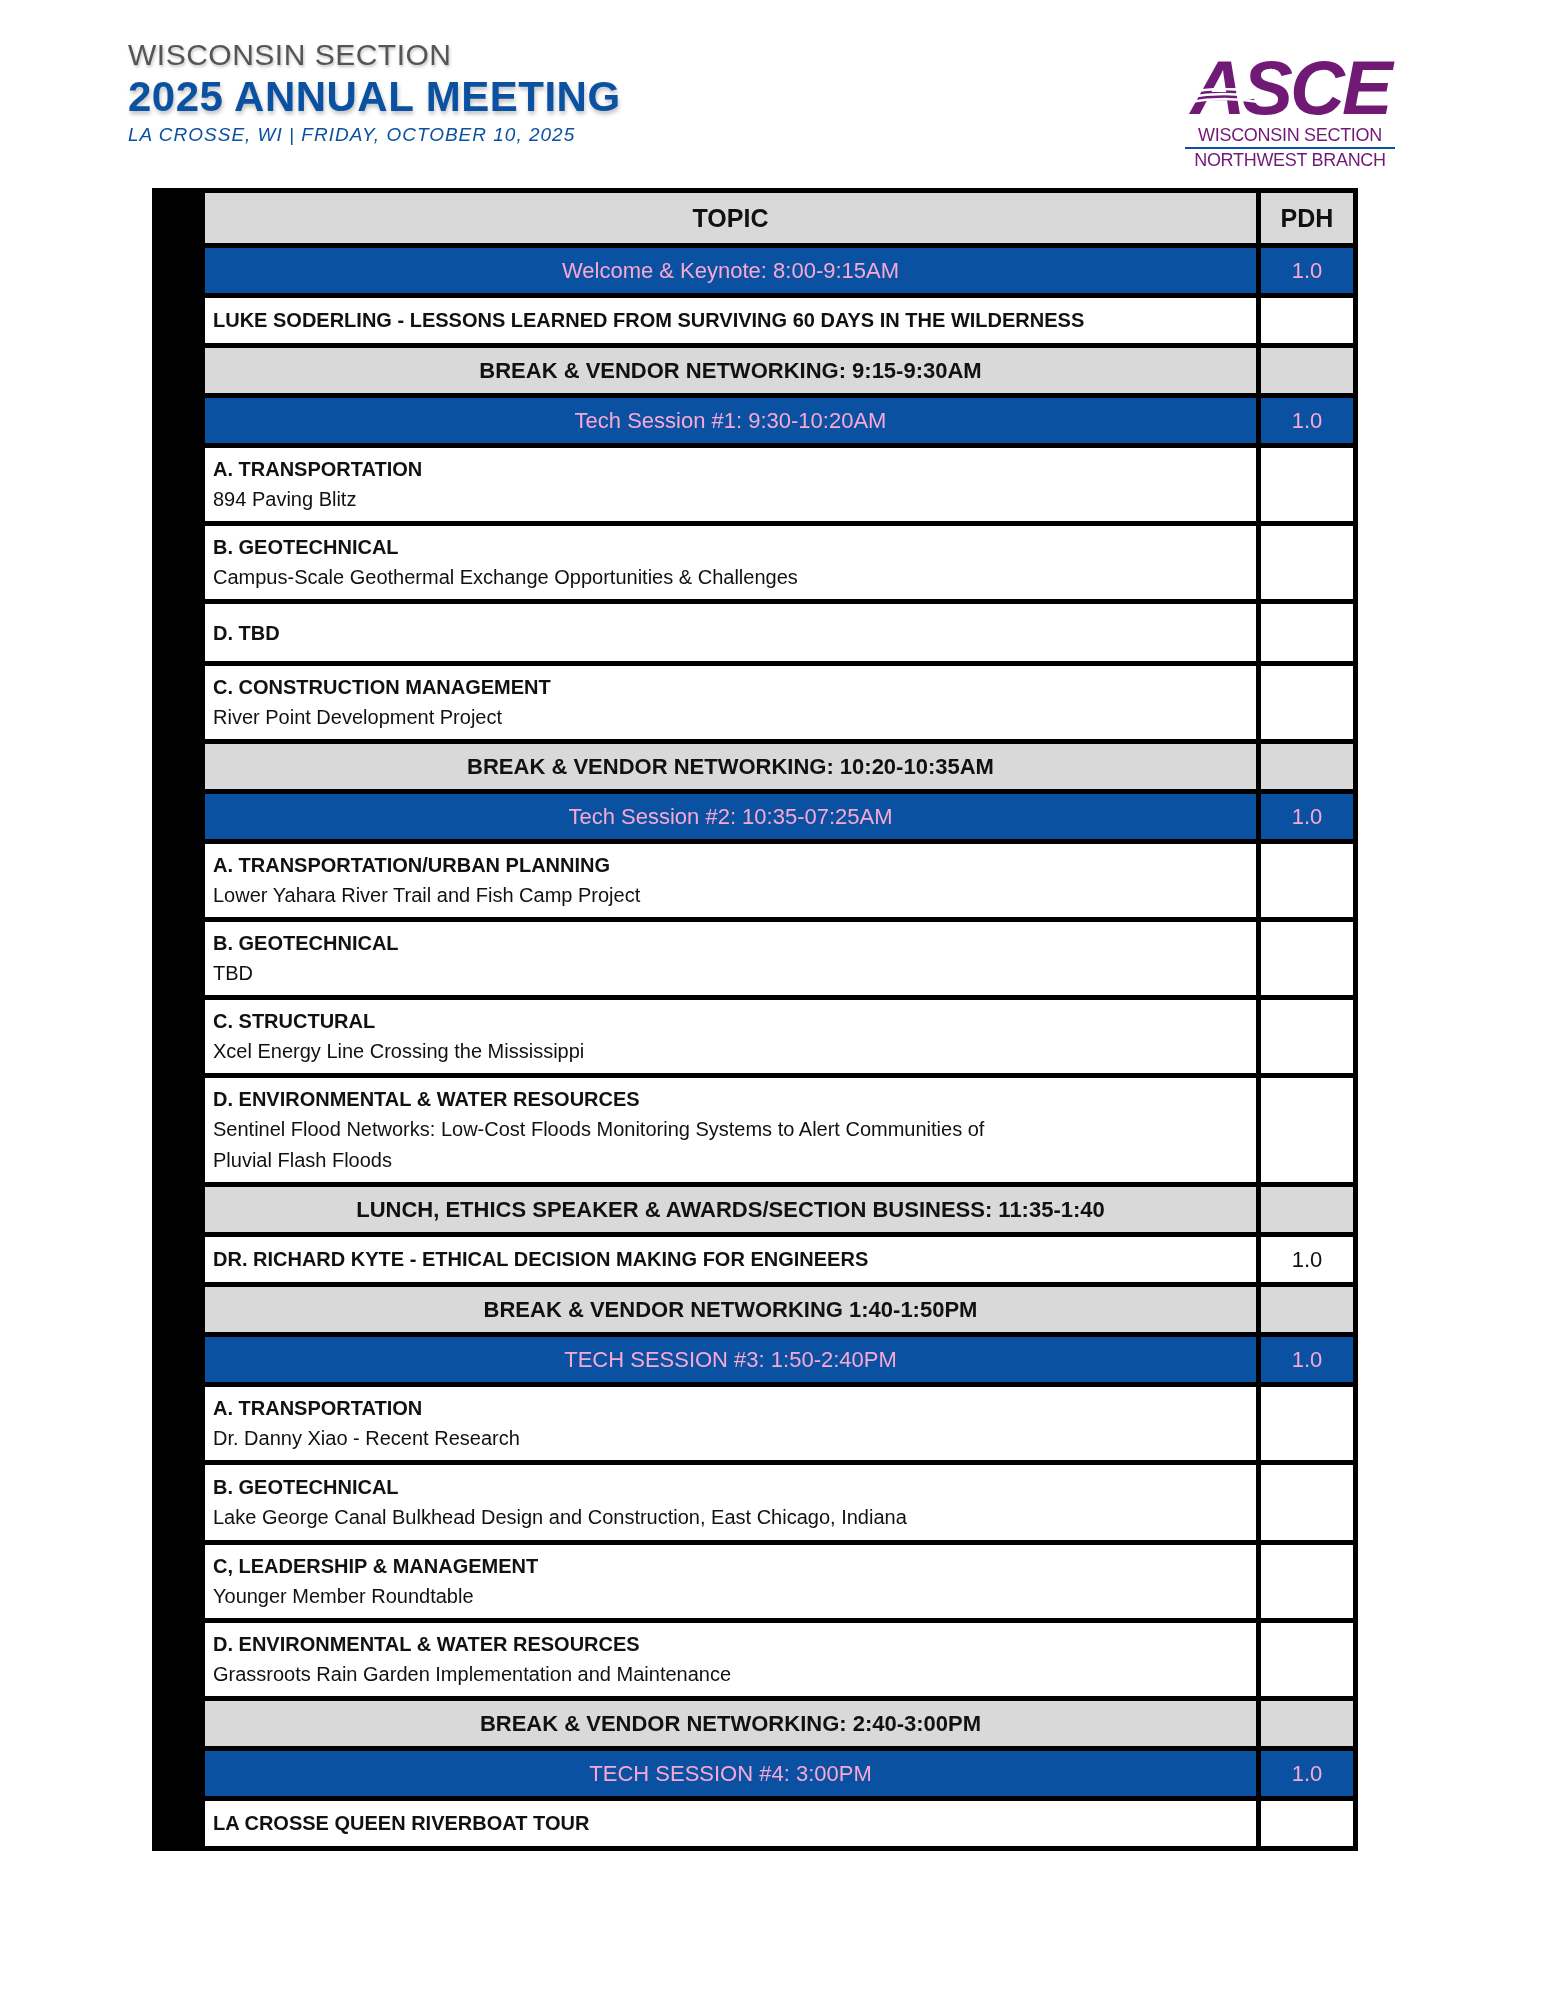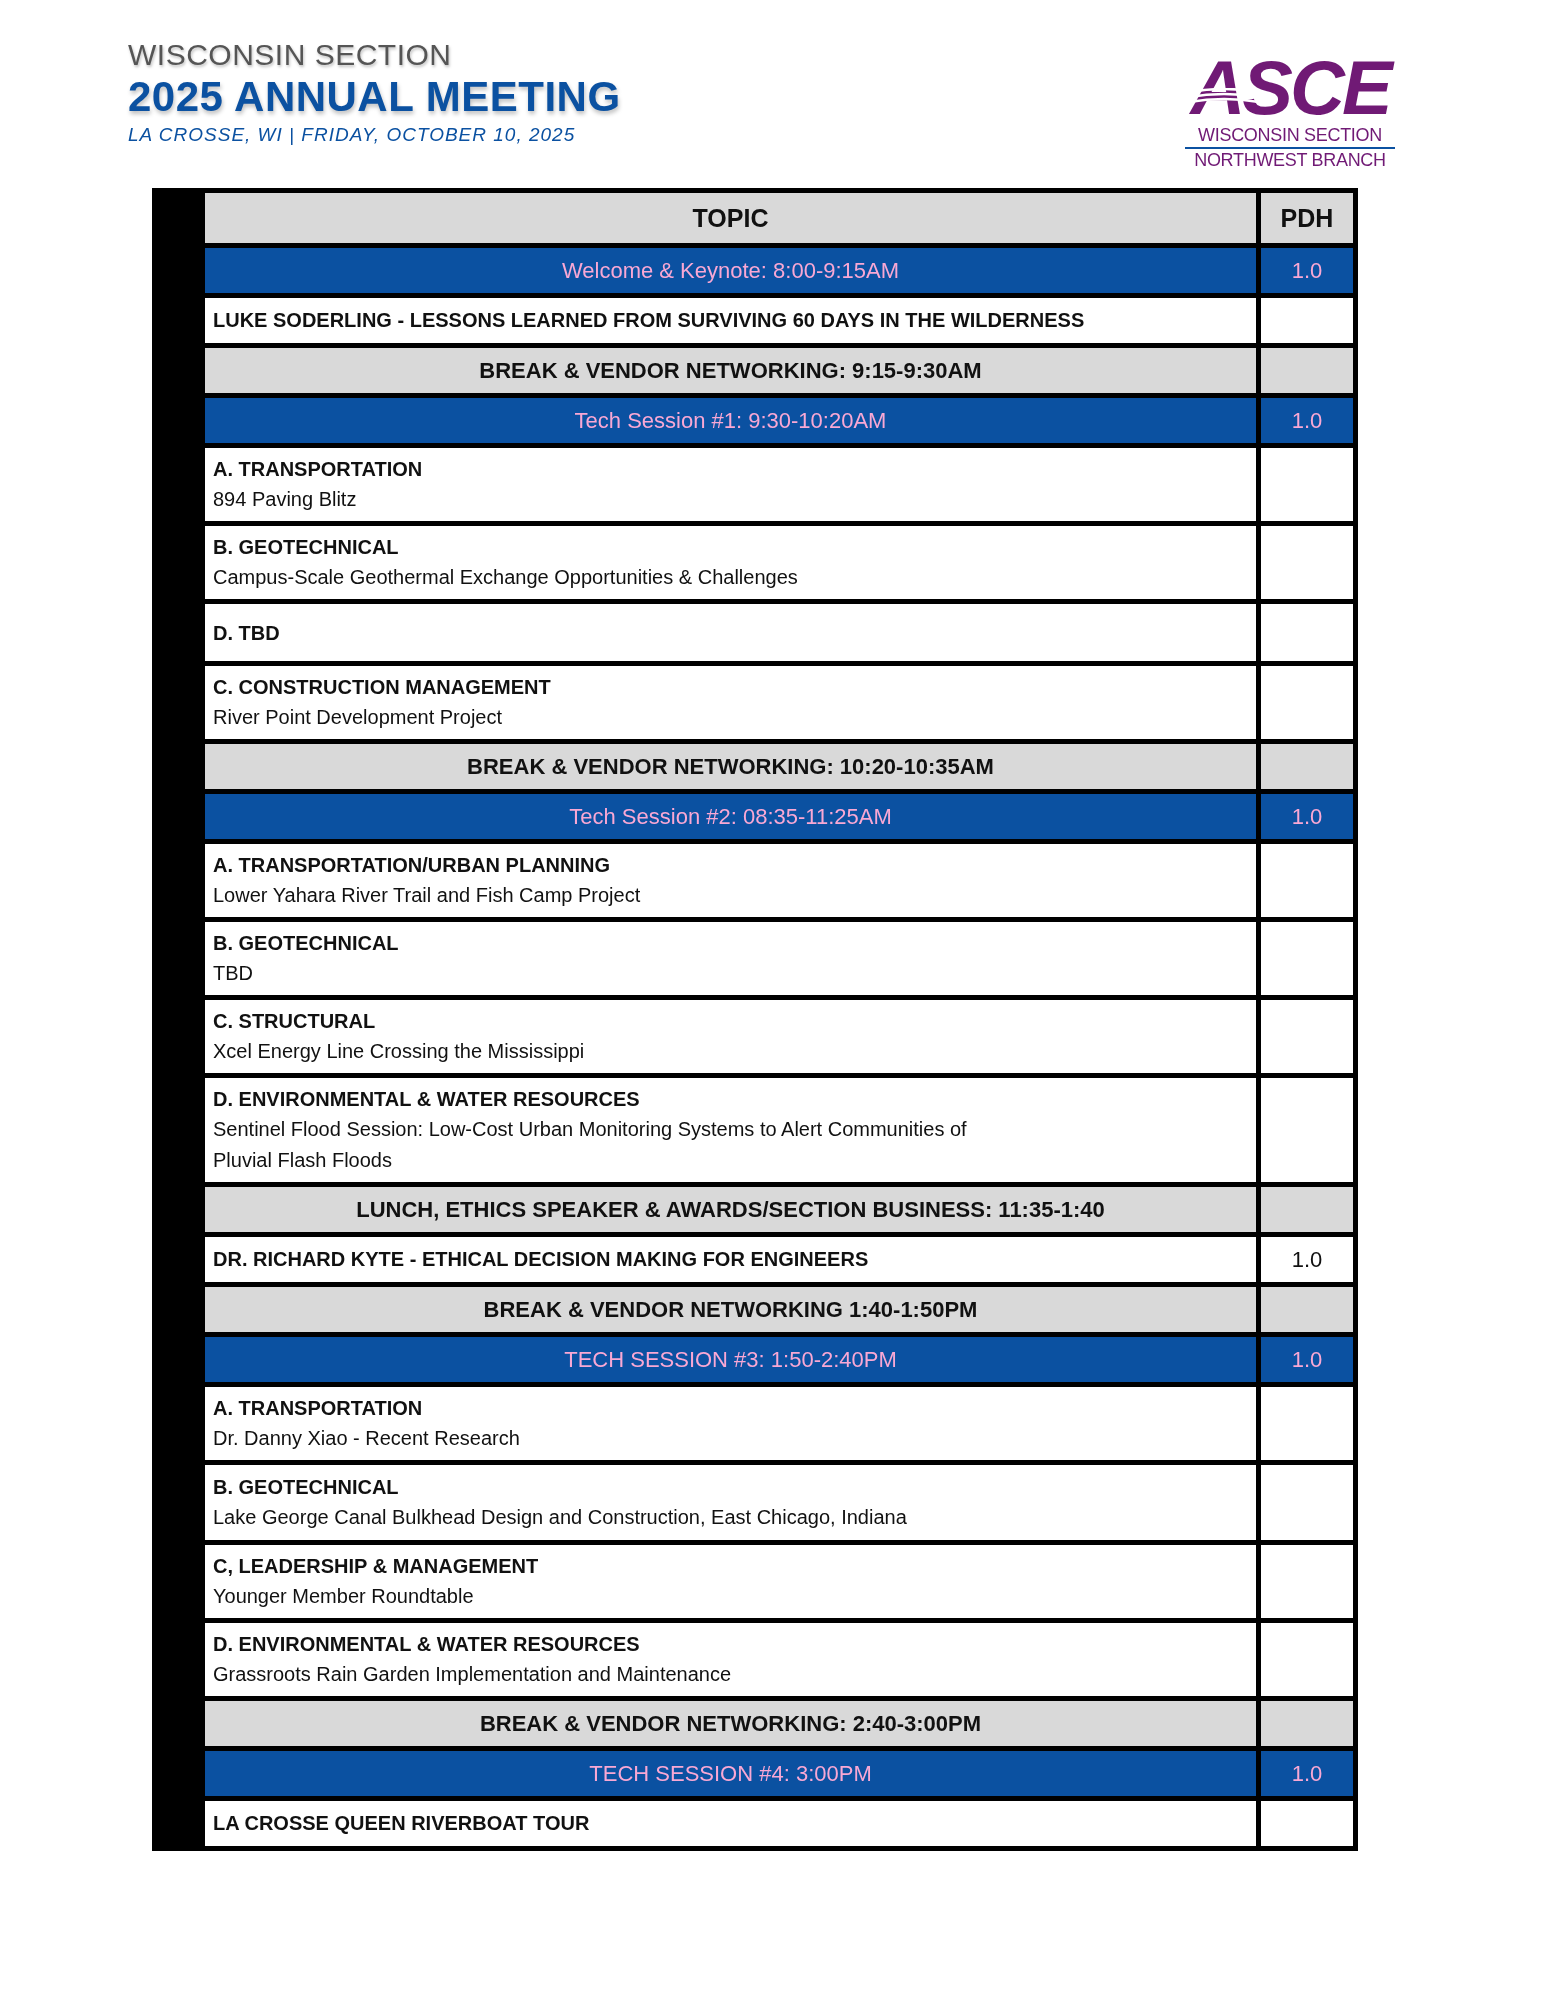--- a/index.html
+++ b/index.html
@@ -124,21 +124,21 @@
 
   <div class="row" style="height:45px">
     <div class="cell-topic gray center">
         <span class="t-break">BREAK &amp; VENDOR NETWORKING: 10:20-10:35AM</span>
       </div>
     <div class="cell-pdh gray"></div>
   </div>
 
   <div class="row" style="height:45px">
     <div class="cell-topic blue center">
-        <span class="t-blue">Tech Session #2: 08:35-11:25AM</span>
+        <span class="t-blue">Tech Session #2: 10:35-07:25AM</span>
       </div>
     <div class="cell-pdh blue">1.0</div>
   </div>
 
   <div class="row" style="height:73px">
     <div class="cell-topic white">
         <span class="t-cat">A. TRANSPORTATION/URBAN PLANNING</span>
         <span class="t-desc">Lower Yahara River Trail and Fish Camp Project</span>
       </div>
     <div class="cell-pdh white"></div>
@@ -156,21 +156,21 @@
     <div class="cell-topic white">
         <span class="t-cat">C. STRUCTURAL</span>
         <span class="t-desc">Xcel Energy Line Crossing the Mississippi</span>
       </div>
     <div class="cell-pdh white"></div>
   </div>
 
   <div class="row" style="height:104px">
     <div class="cell-topic white">
         <span class="t-cat">D. ENVIRONMENTAL &amp; WATER RESOURCES</span>
-        <span class="t-desc">Sentinel Flood Session: Low-Cost Urban Monitoring Systems to Alert Communities of</span>
+        <span class="t-desc">Sentinel Flood Networks: Low-Cost Floods Monitoring Systems to Alert Communities of</span>
         <span class="t-desc">Pluvial Flash Floods</span>
       </div>
     <div class="cell-pdh white"></div>
   </div>
 
   <div class="row" style="height:45px">
     <div class="cell-topic gray center">
         <span class="t-break">LUNCH, ETHICS SPEAKER &amp; AWARDS/SECTION BUSINESS: 11:35-1:40</span>
       </div>
     <div class="cell-pdh gray"></div>

